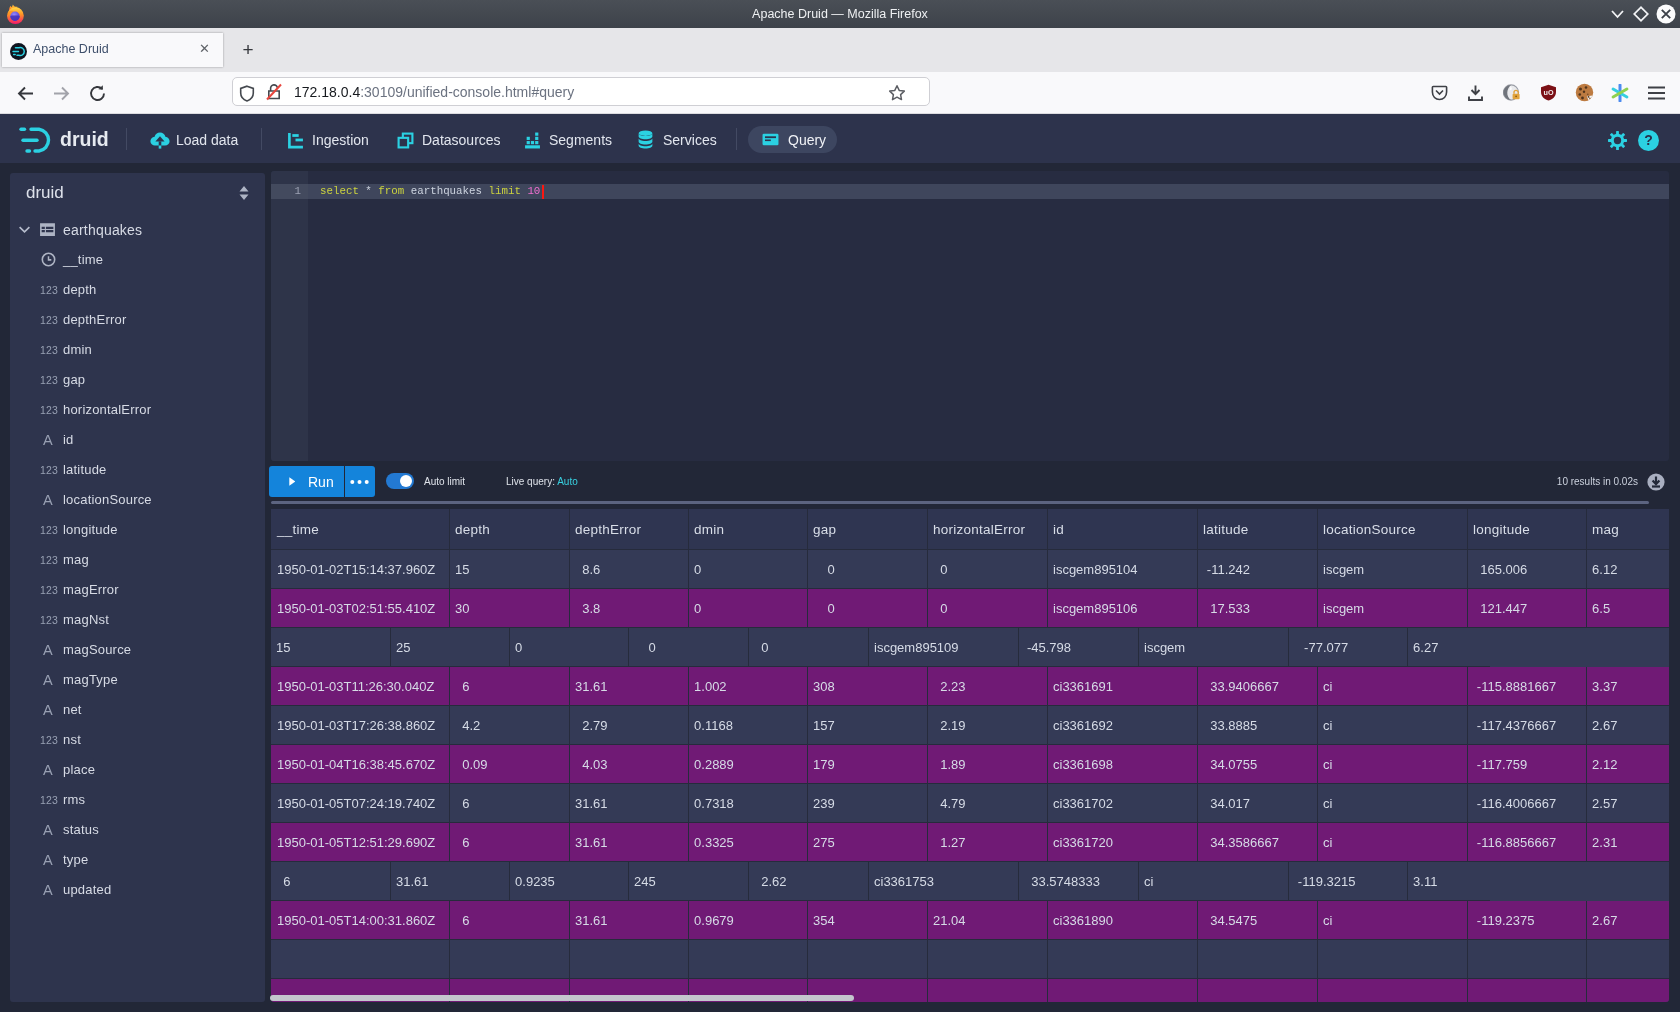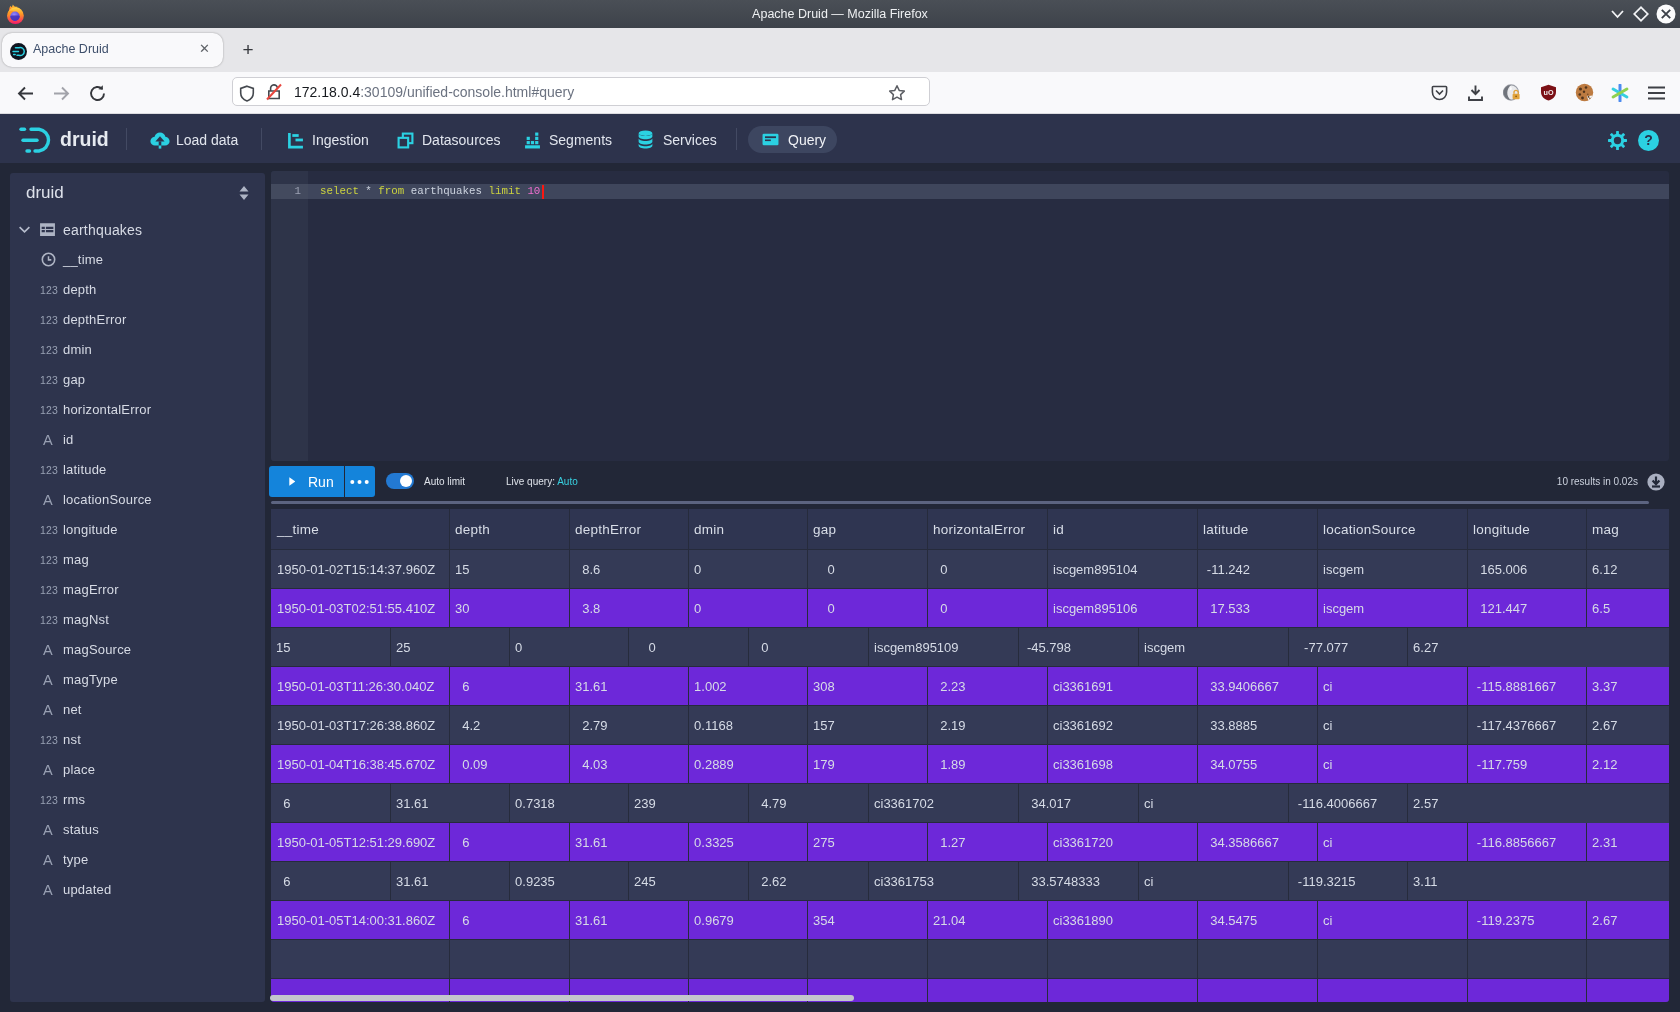--- a/index.html
+++ b/index.html
@@ -5,21 +5,21 @@
 * { margin:0; padding:0; box-sizing:border-box; }
 html,body { width:1680px; height:1012px; overflow:hidden; }
 body { font-family:"Liberation Sans", sans-serif; position:relative; background:#222737; }
 .abs { position:absolute; }
 
 
 #titlebar { left:0; top:0; width:1680px; height:28px;
   background:linear-gradient(#4a4f56,#3d424a); color:#eef0f2; }
 #titlebar .title { width:100%; text-align:center; line-height:28px; font-size:12.5px; }
 #tabbar { left:0; top:28px; width:1680px; height:44px; background:#e6e6e9; }
-.tab { left:2px; top:5px; width:221px; height:34px; background:#f9f9fb; border-radius:10px;
+.tab { left:2px; top:5px; width:221px; height:34px; background:#f9f9fb; border-radius:0;
   box-shadow:0 0 2px rgba(0,0,0,.35); }
 .tab .tabtitle { left:31px; top:9px; font-size:12.5px; color:#3e4f6b; }
 .tab .tclose { left:197px; top:8px; font-size:13px; color:#5f6368; }
 #newtab { left:238px; top:12px; width:20px; height:20px; color:#36383d; font-size:19px; line-height:20px; text-align:center;}
 #navbar { left:0; top:72px; width:1680px; height:42px; background:#f9f9fb; border-bottom:1px solid #dcdce0; }
 #urlbox { left:232px; top:5px; width:698px; height:29px; background:#fff;
   border:1px solid #cfcfd4; border-radius:5px; }
 #urltext { left:294px; top:12px; font-size:14px; color:#16191e; }
 #urltext span { color:#6b7280; }
 
@@ -57,21 +57,21 @@
 .rbtext { top:473px; height:17px; line-height:17px; font-size:10px; color:#dfe3ea; }
 
 
 #split { left:271px; top:501px; width:1378px; height:3px; background:#5c6480; border-radius:2px; }
 
 
 #tbl { left:271px; top:509px; width:1398px; height:493px; overflow:hidden; border-radius:0 0 3px 3px; background:#2e344f;}
 .tr { display:flex; height:39px; }
 .tr.h { height:41px; background:#2f3551; }
 .tr.odd { background:#343a56; }
-.tr.even { background:#6d28d9; }
+.tr.even { background:#701a75; }
 .td { height:100%; border-right:1px solid #262b3c; border-bottom:1px solid #262b3c;
   padding:0 0 0 5px; display:flex; align-items:center; color:#d6dbe6; font-size:13px; overflow:hidden; flex:none;}
 .tr.h .td { color:#d9dee8; font-size:13.5px; letter-spacing:0.25px; }
 .c0{width:179px; padding-left:6px;} .c1{width:120px;} .c2{width:119px;} .c3{width:119px;} .c4{width:120px;}
 .c5{width:120px;} .c6{width:150px;} .c7{width:120px;} .c8{width:150px;} .c9{width:119px;} .c10{width:82px; border-right:none;}
 .ip { display:inline-block; text-align:right; white-space:pre; }
 .w1{width:7.3px;} .w2{width:14.5px;} .w3{width:21.7px;} .w4{width:28.9px;}
 #hscroll { left:270px; top:995px; width:584px; height:6px; background:#c3c6cd; border-radius:3px; }
 svg { display:block; }
 </style>
@@ -350,20 +350,21 @@
       </div>
       <div class="td c8">ci</div>
       <div class="td c9">
         <span><span class="ip w4">-117</span>.759</span>
       </div>
       <div class="td c10">
         <span><span class="ip w1">2</span>.12</span>
       </div>
     </div>
 <div class="tr odd">
+      <div class="td c0">1950-01-05T07:24:19.740Z</div>
       <div class="td c1">
         <span><span class="ip w2">6</span></span>
       </div>
       <div class="td c2">
         <span><span class="ip w2">31</span>.61</span>
       </div>
       <div class="td c3">
         <span><span class="ip w1">0</span>.7318</span>
       </div>
       <div class="td c4">

